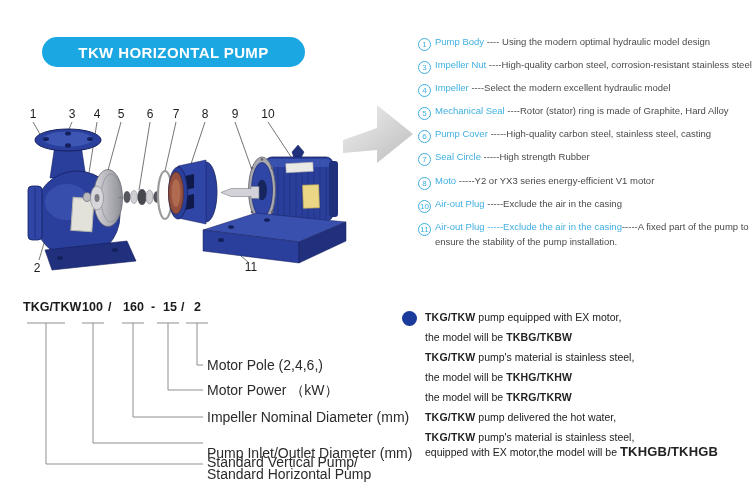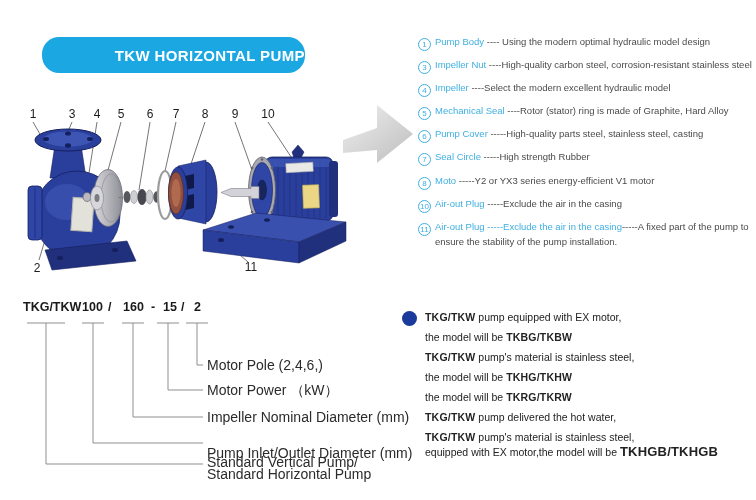--- a/index.html
+++ b/index.html
@@ -1,21 +1,21 @@
 <!DOCTYPE html>
 <html><head>
 <meta charset="utf-8">
 <style>
   html,body{margin:0;padding:0;background:#fff;}
   .page{position:relative;width:756px;height:500px;background:#ffffff;overflow:hidden;
         font-family:"Liberation Sans",sans-serif;}
 
   
-  .banner{position:absolute;left:42px;top:37px;width:263px;height:36px;background:#1BA7E1;
-          border-radius:17px;display:flex;align-items:center;justify-content:flex-end;}
+  .banner{position:absolute;left:42px;top:37px;width:263px;height:30px;background:#1BA7E1;
+          border-radius:17px;display:flex;align-items:center;justify-content:center;}
   .banner span{color:#fff;font-weight:bold;font-size:15px;letter-spacing:.4px;}
 
   
   .diagram-svg{position:absolute;left:15px;top:100px;width:335px;height:195px;}
   .callout{position:absolute;transform:translate(-50%,-50%);font-size:12px;color:#1c1c1c;
            font-weight:normal;}
 
   
   .arrow-svg{position:absolute;left:340px;top:98px;width:76px;height:70px;}
 
@@ -185,21 +185,21 @@
       </linearGradient>
     </defs>
     <polygon points="3,42 37,30 37,7 73,36 37,65 37,52 3,55" fill="url(#agrad)"></polygon>
   </svg>
 
   <div class="parts-list" id="parts-list">
       <div class="pl-item"><span class="pl-num">1</span><span class="pl-name">Pump Body</span><span class="pl-desc"> ---- Using the modern optimal hydraulic model design</span></div>
       <div class="pl-item"><span class="pl-num">3</span><span class="pl-name">Impeller Nut</span><span class="pl-desc"> ----High-quality carbon steel, corrosion-resistant stainless steel</span></div>
       <div class="pl-item"><span class="pl-num">4</span><span class="pl-name">Impeller</span><span class="pl-desc"> ----Select the modern excellent hydraulic model</span></div>
       <div class="pl-item"><span class="pl-num">5</span><span class="pl-name">Mechanical Seal</span><span class="pl-desc"> ----Rotor (stator) ring is made of Graphite, Hard Alloy</span></div>
-      <div class="pl-item"><span class="pl-num">6</span><span class="pl-name">Pump Cover</span><span class="pl-desc"> -----High-quality parts steel, stainless steel, casting</span></div>
+      <div class="pl-item"><span class="pl-num">6</span><span class="pl-name">Pump Cover</span><span class="pl-desc"> -----High-quality carbon steel, stainless steel, casting</span></div>
       <div class="pl-item"><span class="pl-num">7</span><span class="pl-name">Seal Circle</span><span class="pl-desc"> -----High strength Rubber</span></div>
       <div class="pl-item"><span class="pl-num">8</span><span class="pl-name">Moto</span><span class="pl-desc"> -----Y2 or YX3 series energy-efficient V1 motor</span></div>
       <div class="pl-item"><span class="pl-num">10</span><span class="pl-name">Air-out Plug</span><span class="pl-desc"> -----Exclude the air in the casing</span></div>
       <div class="pl-item"><span class="pl-num">11</span><span class="pl-name">Air-out Plug -----Exclude the air in the casing</span><span class="pl-desc">-----A fixed part of the pump to ensure the stability of the pump installation.</span></div>
     </div>
 
   <div id="model-code">
       <span class="model-token" style="left: 23px;">TKG/TKW</span>
       <span class="model-token" style="left: 82px;">100</span>
       <span class="model-token" style="left: 108px;">/</span>

